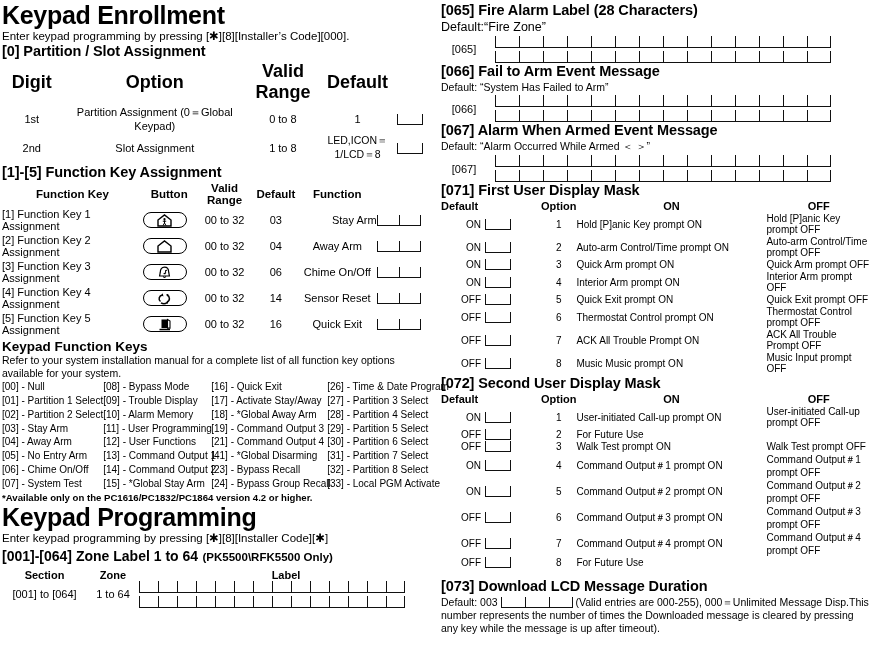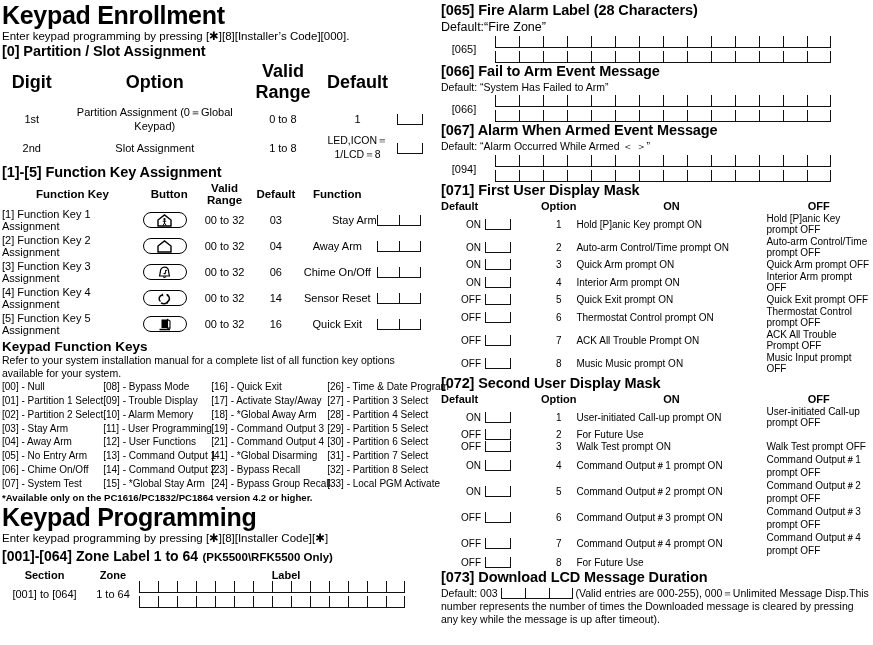--- a/index.html
+++ b/index.html
@@ -447,21 +447,21 @@
             <span class="ch" style="width:24px"></span>
             <span class="ch" style="width:24px"></span>
             <span class="ch" style="width:24px"></span>
         </div>
       </div>
     </div>
 
     <h2 class="sec">[067] Alarm When Armed Event Message</h2>
     <div class="small">Default: “Alarm Occurred While Armed ＜ ＞”</div>
     <div class="secrow">
-      <span class="secnum">[094]</span>
+      <span class="secnum">[067]</span>
       <div class="labelgrid">
         <div class="labelrow">
           <span class="ch" style="width:24px"></span>
             <span class="ch" style="width:24px"></span>
             <span class="ch" style="width:24px"></span>
             <span class="ch" style="width:24px"></span>
             <span class="ch" style="width:24px"></span>
             <span class="ch" style="width:24px"></span>
             <span class="ch" style="width:24px"></span>
             <span class="ch" style="width:24px"></span>
@@ -658,21 +658,21 @@
           <td class="c-box"><span class="fill w1">
                 <span class="cell"></span>
               </span></td>
           <td class="c-opt">8</td>
           <td class="c-on">For Future Use</td>
           <td class="c-off"></td>
         </tr>
       </tbody>
     </table>
 
-    <h2 class="sec" style="margin-top:1px">[073] Download LCD Message Duration</h2>
+    <h2 class="sec" style="margin-top:10px">[073] Download LCD Message Duration</h2>
     <div class="small" style="line-height:1.25">
       <span>Default: 003</span>
       <span class="fill w3">
           <span class="cell"></span>
           <span class="cell"></span>
           <span class="cell"></span>
         </span>
       <span>(Valid entries are 000-255), 000＝Unlimited Message Disp.This number represents the number of times the Downloaded message is cleared by pressing any key while the message is up after timeout).</span>
     </div>
   </div>

